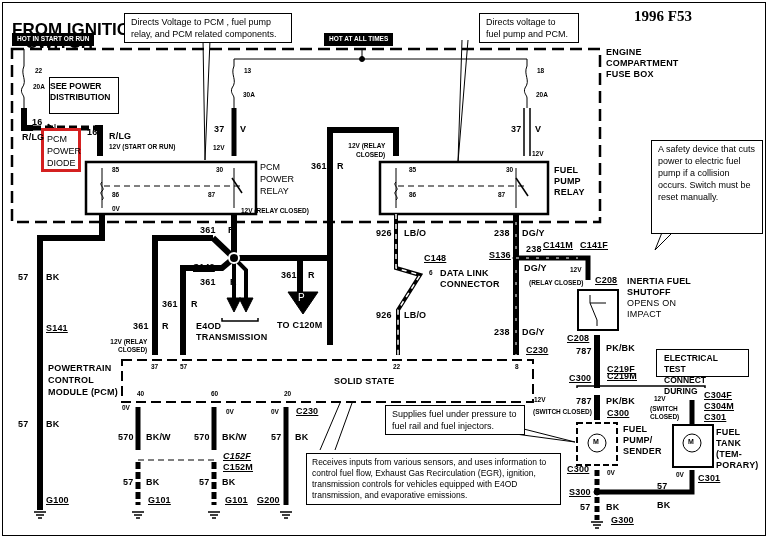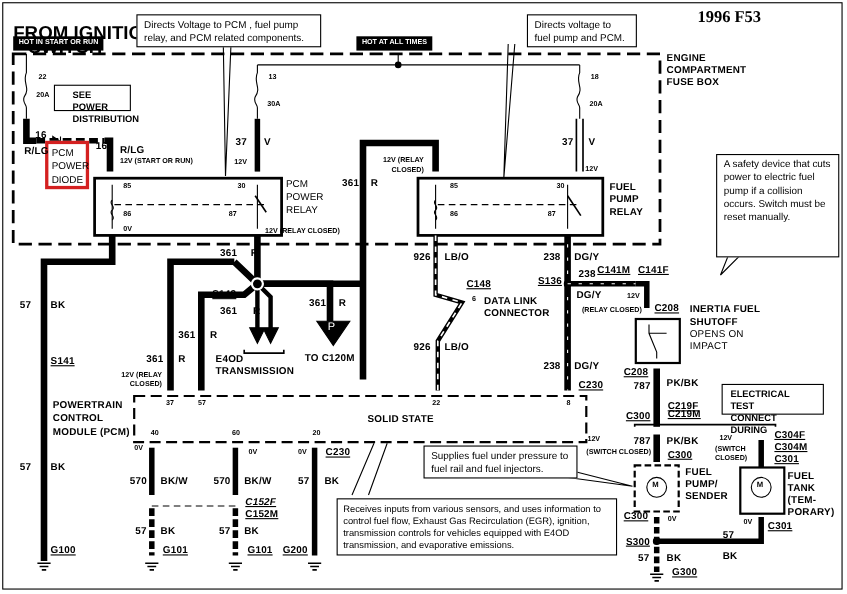--- a/index.html
+++ b/index.html
@@ -141,21 +141,21 @@
   <div>FUSE BOX</div>
 </div>
 
 <div class="t sm" style="left:35px;top:68px;">22</div>
 <div class="t sm" style="left:33px;top:84px;">20A</div>
 <div class="t sm" style="left:244px;top:68px;">13</div>
 <div class="t sm" style="left:243px;top:92px;">30A</div>
 <div class="t sm" style="left:537px;top:68px;">18</div>
 <div class="t sm" style="left:536px;top:92px;">20A</div>
 
-<div class="box" style="left:49px;top:77px;width:70px;height:24px;padding:3px 16px;line-height:11px;">
+<div class="box" style="left:49px;top:77px;width:70px;height:37px;padding:3px 0;line-height:11px;">
   <div>SEE POWER</div>
   <div>DISTRIBUTION</div>
 </div>
 
 <div class="redbox" style="left:41px;top:128px;width:40px;height:44px;">
   <div>PCM</div>
   <div>POWER</div>
   <div>DIODE</div>
 </div>
 

